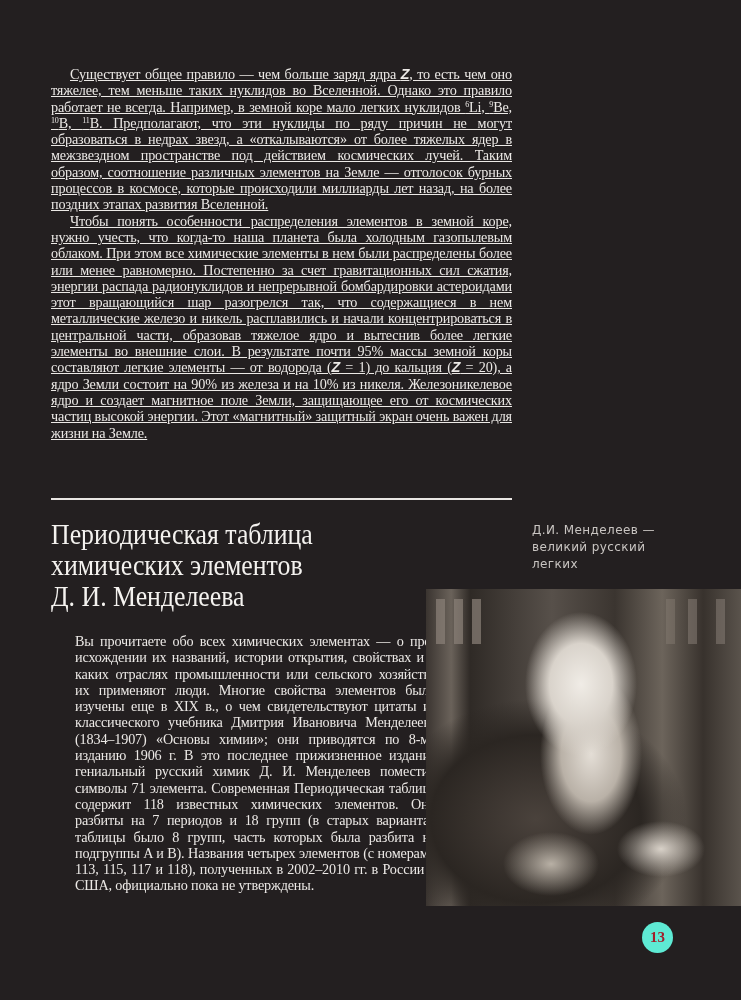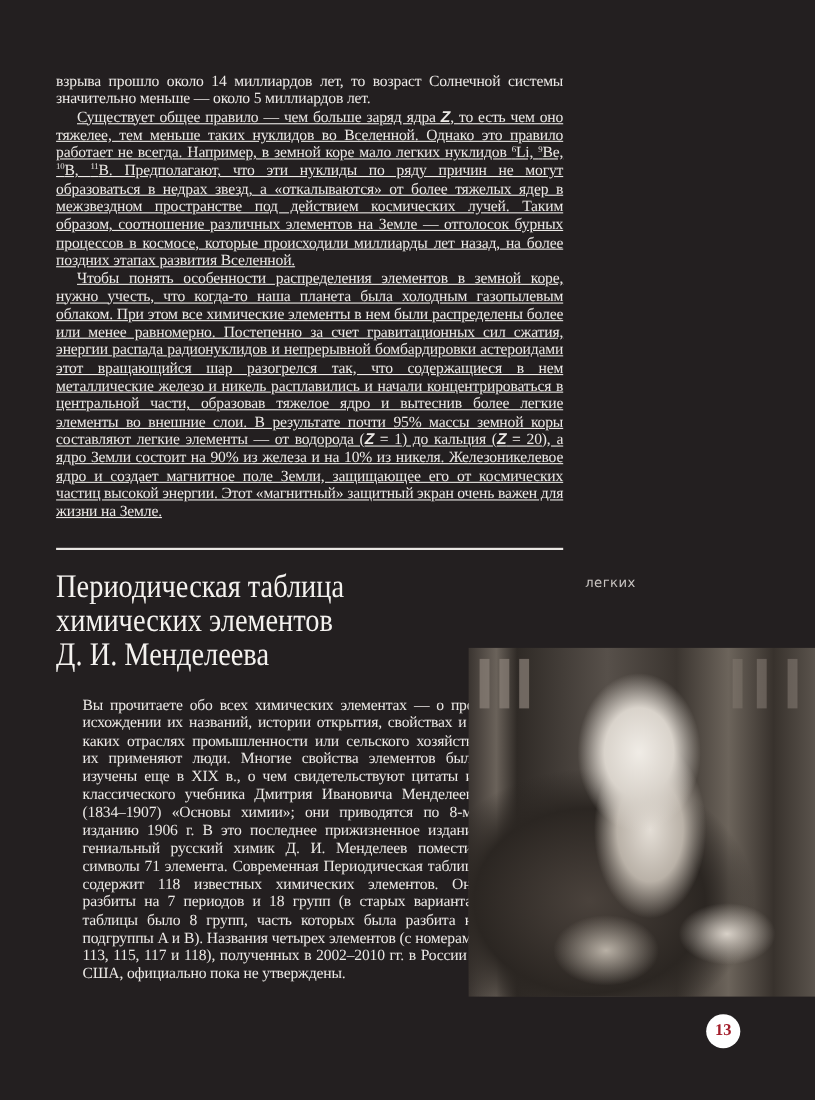--- a/index.html
+++ b/index.html
@@ -46,46 +46,47 @@
       radial-gradient(ellipse 55px 35px at 235px 260px, #d8d1c8 0%, rgba(80,72,65,0) 80%),
       radial-gradient(ellipse 60px 40px at 125px 275px, #b8b0a5 0%, rgba(60,55,50,0) 80%),
       radial-gradient(ellipse 150px 120px at 110px 230px, #4a423c 0%, #2b2622 70%, rgba(0,0,0,0) 100%),
       linear-gradient(90deg, #3a3430 0%, #6a625a 8%, #2f2a26 14%, #57504a 40%, #3b3530 60%, #6c645b 75%, #38322d 88%, #5a534c 100%);
   }
   .photo .shelf {
     position: absolute; top: 10px; height: 45px; width: 9px; background: #8b8279; opacity: 0.7;
   }
   .page-num {
     position: absolute; left: 642px; top: 922px; width: 31px; height: 31px;
-    border-radius: 50%; background: #ffffff;
+    border-radius: 50%; background: #5eead4;
     display: flex; align-items: center; justify-content: center;
     font-family: "Liberation Serif", serif; font-weight: bold;
     font-size: 15px; color: #a31d2a;
   }
   sup { font-size: 8px; line-height: 0; vertical-align: 5px; }
   b.z { font-family: "Liberation Sans", sans-serif; font-style: italic; font-weight: bold; }
 </style>
 </head>
 <body>
 
 <div class="body-text" id="top-text">
-  <p>взрыва прошло около 14 миллиардов лет, то возраст Солнечной системы значительно меньше — около 5 миллиардов лет.</p>
   <p class="indent"><span>Существует общее правило — чем больше заряд ядра </span><b class="z">Z</b><span>, то есть чем оно тяжелее, тем меньше таких нуклидов во Вселенной. Однако это пра­вило работает не всегда. Например, в земной коре мало легких нуклидов </span><sup>6</sup><span>Li, </span><sup>9</sup><span>Be, </span><sup>10</sup><span>B, </span><sup>11</sup><span>B. Предполагают, что эти нуклиды по ряду причин не могут образоваться в недрах звезд, а «откалываются» от более тяжелых ядер в межзвездном пространстве под действием космических лучей. Таким образом, соотношение различных элементов на Земле — отголосок бур­ных процессов в космосе, которые происходили миллиарды лет назад, на более поздних этапах развития Вселенной.</span></p>
   <p class="indent"><span>Чтобы понять особенности распределения элементов в земной коре, нужно учесть, что когда-то наша планета была холодным газопылевым облаком. При этом все химические элементы в нем были распределены более или менее равномерно. Постепенно за счет гравитационных сил сжатия, энергии распада радионуклидов и непрерывной бомбардировки астероидами этот вращающийся шар разогрелся так, что содержащиеся в нем металлические железо и никель расплавились и начали концентри­роваться в центральной части, образовав тяжелое ядро и вытеснив более легкие элементы во внешние слои. В результате почти 95% массы зем­ной коры составляют легкие элементы — от водорода (</span><b class="z">Z</b><span> = 1) до кальция (</span><b class="z">Z</b><span> = 20), а ядро Земли состоит на 90% из железа и на 10% из никеля. Же­лезоникелевое ядро и создает магнитное поле Земли, защищающее его от космических частиц высокой энергии. Этот «магнитный» защитный экран очень важен для жизни на Земле.</span></p>
 </div>
 
 <div class="divider"></div>
 
 <h1 class="heading">
   <span>Периодическая таблица</span>
   <span>химических элементов</span>
   <span>Д. И. Менделеева</span>
 </h1>
 
 <div class="caption">
+  <span>Д.И. Менделеев —</span>
+  <span>великий русский</span>
   <span>легких</span>
 </div>
 
 <div class="body-text" id="bottom-text">
   <p>Вы прочитаете обо всех химических элементах — о про­исхождении их названий, истории открытия, свойствах и в каких отраслях промышленности или сельского хо­зяйства их применяют люди. Многие свойства элемен­тов были изучены еще в XIX в., о чем свидетельствуют цитаты из классического учебника Дмитрия Ивановича Менделеева (1834–1907) «Основы химии»; они приво­дятся по 8-му изданию 1906 г. В это последнее прижиз­ненное издание гениальный русский химик Д. И. Мен­делеев поместил символы 71 элемента. Современная Периодическая таблица содержит 118 известных хими­ческих элементов. Они разбиты на 7 периодов и 18 групп (в старых вариантах таблицы было 8 групп, часть кото­рых была разбита на подгруппы A и B). Названия четы­рех элементов (с номерами 113, 115, 117 и 118), полу­ченных в 2002–2010 гг. в России и США, официально пока не утверждены.</p>
 </div>
 
 <div class="photo">
   <div class="shelf" style="left:10px"></div>
   <div class="shelf" style="left:28px"></div>

